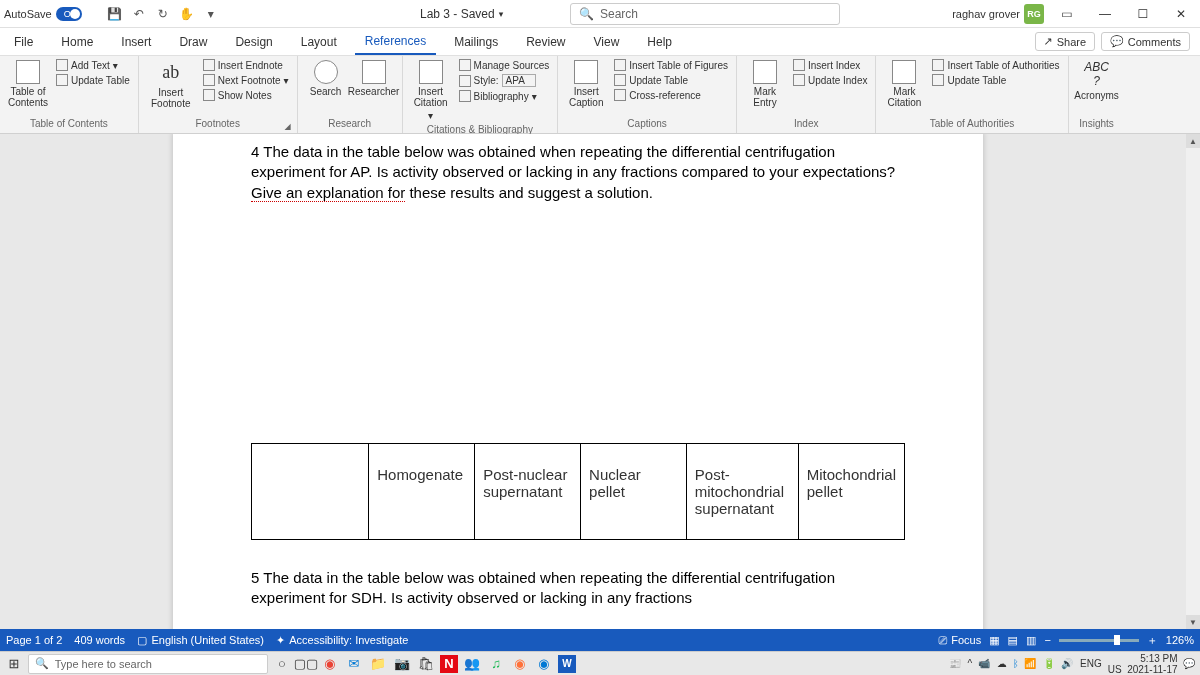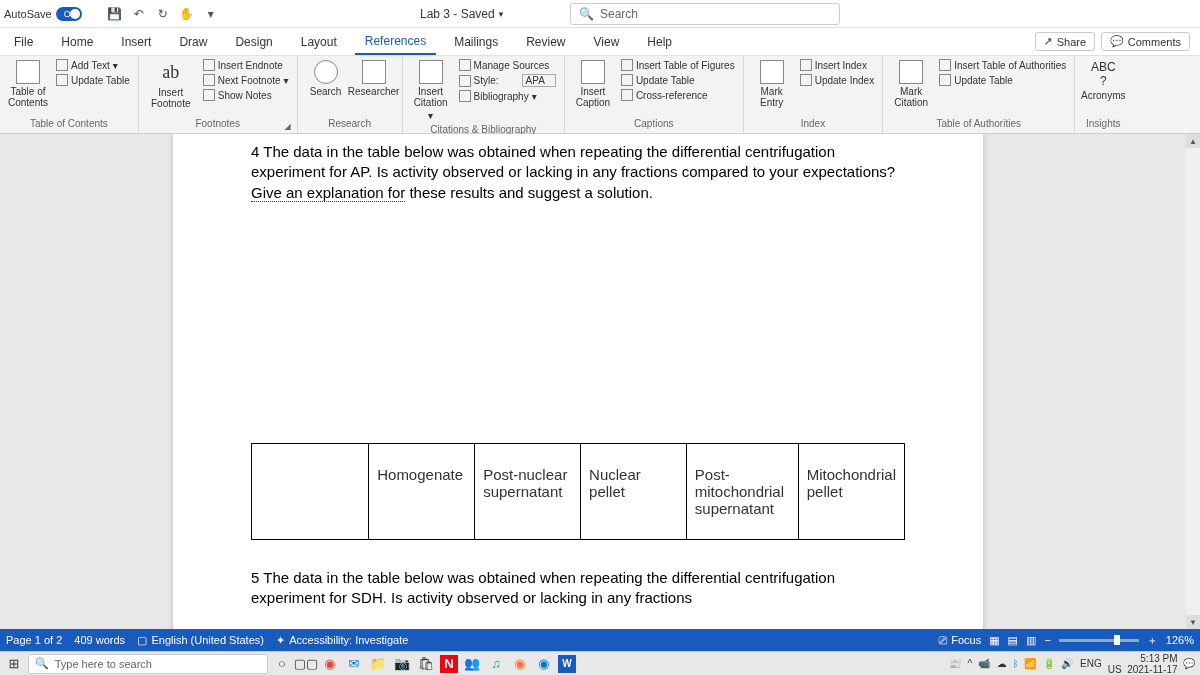--- a/index.html
+++ b/index.html
@@ -80,20 +80,30 @@
     <div class="qat-btn">✋</div>
     <div class="qat-btn">▾</div>
   </div>
   <div class="doc-title">
     <span>Lab 3 - Saved</span>
     <span style="font-size:9px;">▾</span>
   </div>
   <div class="search-box">
     <span>🔍</span>
     <span>Search</span>
+  </div>
+  <div class="titlebar-right">
+    <div class="user-badge">
+      <span>raghav grover</span>
+      <div class="avatar">RG</div>
+    </div>
+    <div class="win-btn">▭</div>
+    <div class="win-btn">―</div>
+    <div class="win-btn">☐</div>
+    <div class="win-btn">✕</div>
   </div>
 </div>
 
 <div class="tabs">
   <div class="tab">File</div>
   <div class="tab">Home</div>
   <div class="tab">Insert</div>
   <div class="tab">Draw</div>
   <div class="tab">Design</div>
   <div class="tab">Layout</div>
@@ -172,21 +182,21 @@
     <div class="group-content">
       <div class="big-btn"><div class="big-icon"></div><span>Insert Citation</span> ▾</div>
       <div class="small-list">
         <div class="small-item">
             <span class="mini-icon"></span>
             <span>Manage Sources</span>
           </div>
         <div class="small-item">
             <span class="mini-icon"></span>
             <span>Style:</span> 
-            <span style="border:1px solid #aaa;padding:0 10px 0 3px;margin-left:20px;">APA</span>
+            <span style="border:1px solid #aaa;padding:0 10px 0 3px;">APA</span>
           </div>
         <div class="small-item"><span class="mini-icon"></span><span>Bibliography</span> ▾</div>
       </div>
     </div>
     <div class="group-label">Citations &amp; Bibliography</div>
   </div>
 
   <div class="group">
     <div class="group-content">
       <div class="big-btn">
@@ -247,21 +257,21 @@
             <span>Update Table</span>
           </div>
       </div>
     </div>
     <div class="group-label">Table of Authorities</div>
   </div>
 
   <div class="group" style="border-right:none;">
     <div class="group-content">
       <div class="big-btn">
-        <div style="font-size:12px;"><span>ABC</span><br><span>?</span></div>
+        <div style="font-size:12px;font-style:italic;"><span>ABC</span><br><span>?</span></div>
         <span>Acronyms</span>
       </div>
     </div>
     <div class="group-label">Insights</div>
   </div>
 </div>
 
 <div class="doc-area">
   <div class="page">
     <p class="para">

